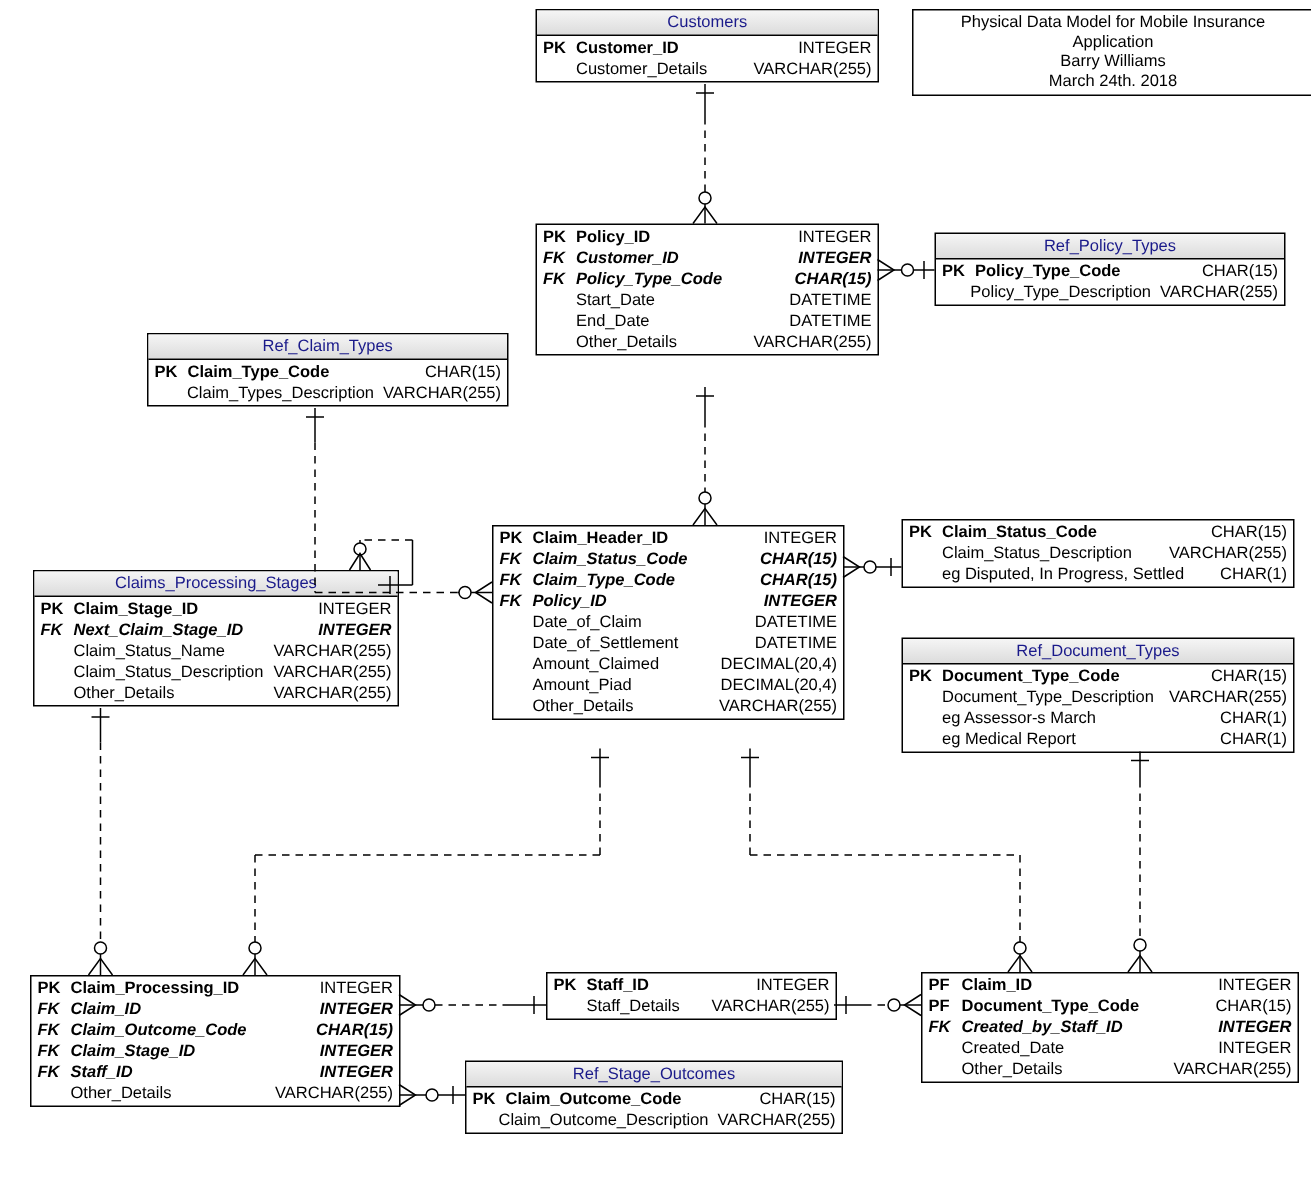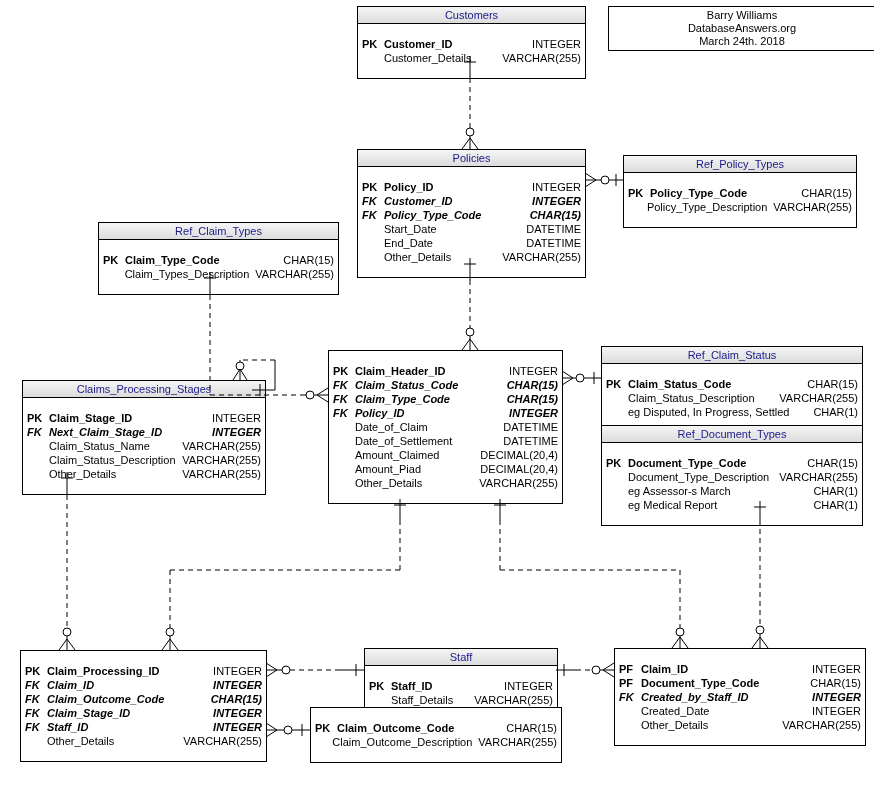--- a/index.html
+++ b/index.html
@@ -1,60 +1,59 @@
 <!DOCTYPE html>
 <html><head>
 <meta charset="utf-8">
 <style>
 body{margin:0;font-family:Arial,sans-serif;font-size:11px;background:#fff;color:#000}
 .canvas{position:relative;width:874px;height:795px}
 .entity{position:absolute;border:1px solid #000;background:#fff}
 .entity-title{background:linear-gradient(#f5f5f5,#dcdcdc);border-bottom:1px solid #000;text-align:center;font-weight:normal;color:#1a1a8a;padding:2px 4px;font-size:11px}
-.entity-body{padding:13px 0}
+.entity-body{padding:1px 0}
 .row{display:flex;padding:0 4px;line-height:14px}
 .k{width:22px;font-weight:bold;font-style:normal}
 .fk{font-style:italic;font-weight:bold}
 .n{flex:1;white-space:nowrap}
 .t{white-space:nowrap;padding-left:6px}
 .pk .n{font-weight:bold}
 .fk .n{font-style:italic}
 .info{position:absolute;border:1px solid #000;padding:2px 6px;text-align:center;font-size:11px;line-height:13px}
 svg{position:absolute;top:0;left:0;pointer-events:none}
 line,path,polyline{stroke:#000;stroke-width:1;fill:none}
 .dash{stroke-dasharray:5,4}
 </style>
 </head>
 <body>
 
 <div class="canvas">
 
 <div class="info" style="left:608px;top:6px;width:254px">
+  <div>Physical Data Model for Mobile Insurance Application</div>
   <div>Barry Williams</div>
-  <div>DatabaseAnswers.org</div>
   <div>March 24th. 2018</div>
 </div>
 
 <div class="entity" style="left:357px;top:6px;width:227px">
   <div class="entity-title">Customers</div>
   <div class="entity-body">
         <div class="row pk">
           <span class="k">PK</span>
           <span class="n">Customer_ID</span>
           <span class="t">INTEGER</span>
         </div>
         <div class="row">
           <span class="k"></span>
           <span class="n">Customer_Details</span>
           <span class="t">VARCHAR(255)</span>
         </div>
       </div>
 </div>
 
 <div class="entity" style="left:357px;top:149px;width:227px">
-  <div class="entity-title">Policies</div>
   <div class="entity-body">
         <div class="row pk">
           <span class="k">PK</span>
           <span class="n">Policy_ID</span>
           <span class="t">INTEGER</span>
         </div>
         <div class="row fk">
           <span class="k fk">FK</span>
           <span class="n">Customer_ID</span>
           <span class="t">INTEGER</span>
@@ -158,21 +157,20 @@
         </div>
         <div class="row">
           <span class="k"></span>
           <span class="n">Other_Details</span>
           <span class="t">VARCHAR(255)</span>
         </div>
       </div>
 </div>
 
 <div class="entity" style="left:601px;top:346px;width:260px">
-  <div class="entity-title">Ref_Claim_Status</div>
   <div class="entity-body">
         <div class="row pk">
           <span class="k">PK</span>
           <span class="n">Claim_Status_Code</span>
           <span class="t">CHAR(15)</span>
         </div>
         <div class="row">
           <span class="k"></span>
           <span class="n">Claim_Status_Description</span>
           <span class="t">VARCHAR(255)</span>
@@ -271,36 +269,36 @@
         </div>
         <div class="row">
           <span class="k"></span>
           <span class="n">Other_Details</span>
           <span class="t">VARCHAR(255)</span>
         </div>
       </div>
 </div>
 
 <div class="entity" style="left:364px;top:648px;width:192px">
-  <div class="entity-title">Staff</div>
   <div class="entity-body">
         <div class="row pk">
           <span class="k">PK</span>
           <span class="n">Staff_ID</span>
           <span class="t">INTEGER</span>
         </div>
         <div class="row">
           <span class="k"></span>
           <span class="n">Staff_Details</span>
           <span class="t">VARCHAR(255)</span>
         </div>
       </div>
 </div>
 
 <div class="entity" style="left:310px;top:707px;width:250px">
+  <div class="entity-title">Ref_Stage_Outcomes</div>
   <div class="entity-body">
         <div class="row pk">
           <span class="k">PK</span>
           <span class="n">Claim_Outcome_Code</span>
           <span class="t">CHAR(15)</span>
         </div>
         <div class="row">
           <span class="k"></span>
           <span class="n">Claim_Outcome_Description</span>
           <span class="t">VARCHAR(255)</span>

